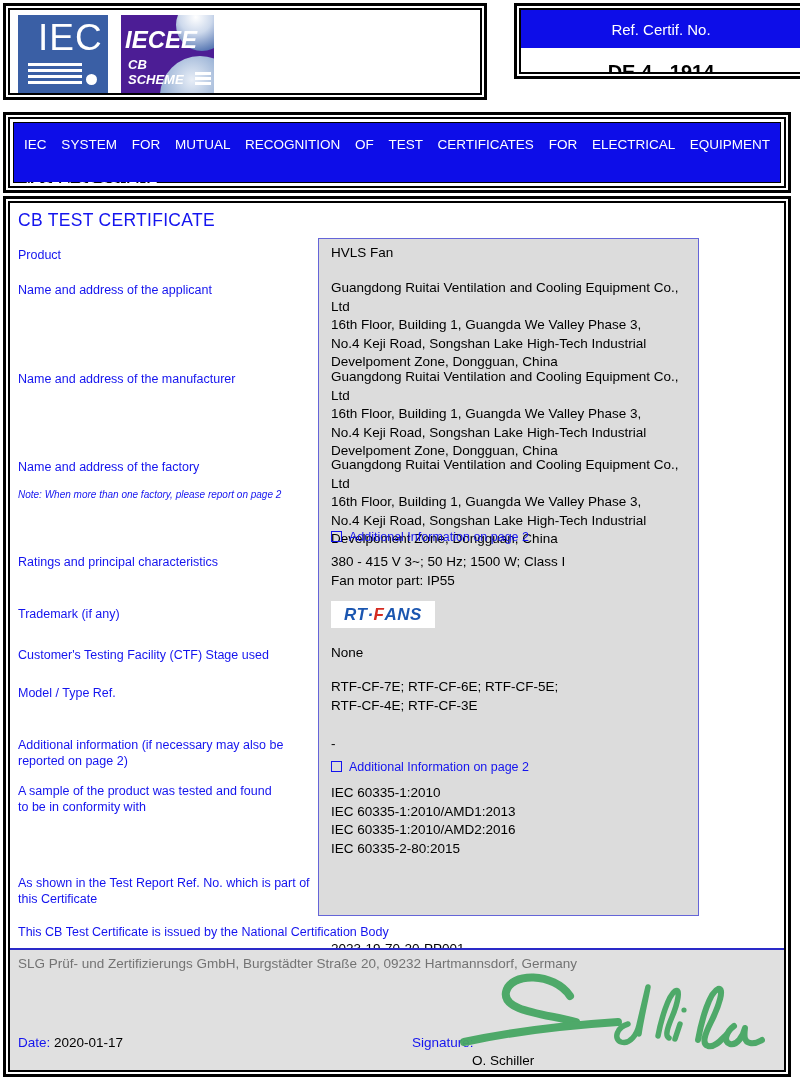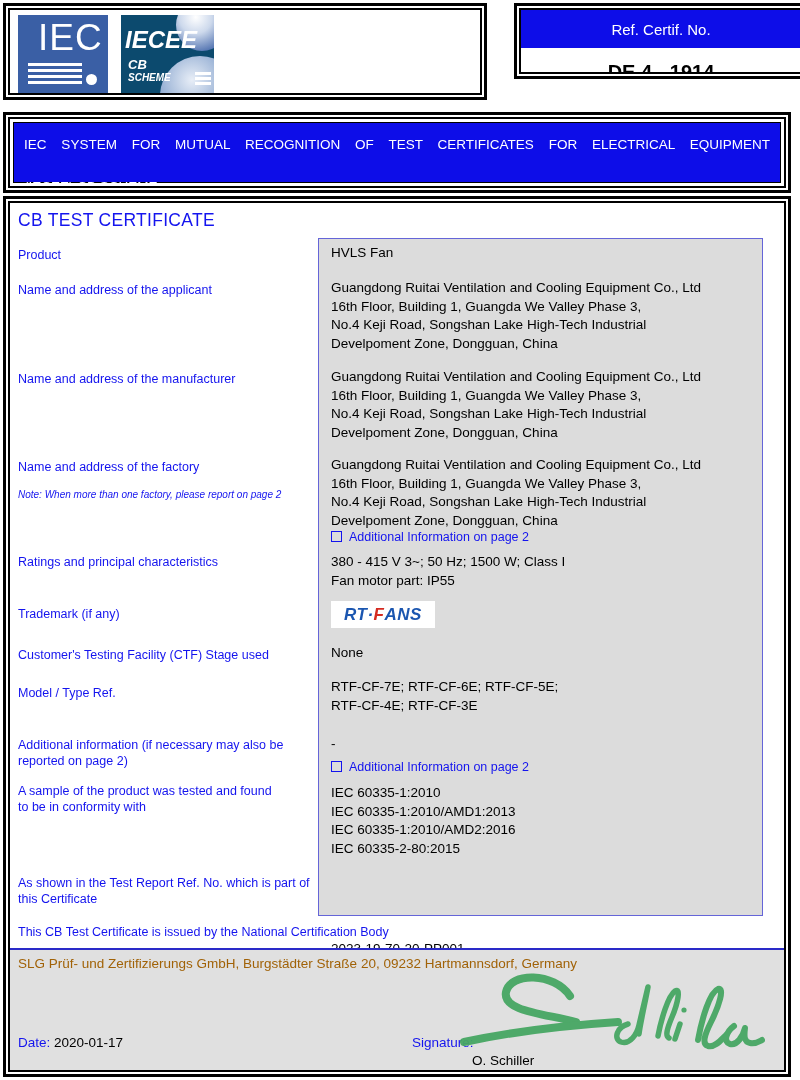--- a/index.html
+++ b/index.html
@@ -17,60 +17,60 @@
   .lbl { position:absolute; left:8px; width:300px; color:#1414ee; font-size:12.5px; line-height:16px; }
   .val { position:absolute; left:12px; color:#000; font-size:13.5px; line-height:18.5px; }
   .pre { white-space:pre-line; }
 
   
   .iec-logo { position:absolute; left:8px; top:5px; width:90px; height:83px; background:#3a5fa5; }
   .iec-logo .iec-txt { position:absolute; left:20px; top:2px; color:#fff; font-size:37px; letter-spacing:1px; }
   .iec-lines { position:absolute; left:10px; bottom:11px; }
   .iec-lines div { width:54px; height:3px; background:#fff; margin-bottom:3px; }
   .iec-dot { position:absolute; left:68px; bottom:13px; width:11px; height:11px; border-radius:50%; background:#fff; }
-  .iecee-logo { position:absolute; left:111px; top:5px; width:93px; height:83px; background:#0c4a6e; overflow:hidden; }
+  .iecee-logo { position:absolute; left:111px; top:5px; width:93px; height:83px; background:#4c1d95; overflow:hidden; }
   .iecee-logo .sphere1 { position:absolute; right:-14px; top:-16px; width:52px; height:52px; border-radius:50%;
       background:radial-gradient(circle at 38% 35%, #ffffff 0%, #cdd9ec 35%, #3a5fa5 85%); }
   .iecee-logo .sphere2 { position:absolute; right:-26px; bottom:-38px; width:80px; height:80px; border-radius:50%;
       background:radial-gradient(circle at 40% 30%, #e8eef7 0%, #94aed3 45%, #3a5fa5 90%); }
   .iecee-txt1 { position:absolute; left:4px; top:11px; color:#fff; font-size:24px; font-weight:bold; font-style:italic; }
   .iecee-txt2 { position:absolute; left:7px; top:42px; color:#fff; font-size:13px; font-weight:bold; font-style:italic; }
-  .iecee-txt3 { position:absolute; left:7px; top:57px; color:#fff; font-size:10px; font-weight:bold; font-style:italic; }
+  .iecee-txt3 { position:absolute; left:7px; top:57px; color:#fff; font-size:13px; font-weight:bold; font-style:italic; }
   .iecee-lines { position:absolute; right:3px; bottom:11px; }
   .iecee-lines div { width:16px; height:2.5px; background:#fff; margin-bottom:2.5px; }
 
   
   .ref-head { height:38px; background:#0d0de8; color:#fff; font-size:15px;
       display:flex; align-items:center; justify-content:center; }
   .ref-val { text-align:center; margin-top:13px; font-size:20px; font-weight:bold; color:#000; }
 
   
   .banner-panel { position:absolute; left:3px; top:3px; right:3px; bottom:3px;
       background:#0d0de8; border:1px solid #000; color:#fff; font-size:13.5px;
       line-height:21px; padding:11px 10px 0 10px; }
   .jforce { text-align:justify; }
   .jforce::after { content:""; display:inline-block; width:100%; }
 
   .title { position:absolute; left:8px; top:7px; color:#1414ee; font-size:17.5px; letter-spacing:0.3px; }
 
-  .valbox { position:absolute; left:308px; top:35px; width:445px; height:678px;
+  .valbox { position:absolute; left:308px; top:35px; width:381px; height:678px;
       background:#dcdcdc; border:1px solid #6565d8; }
 
   .cbx-row { position:absolute; left:12px; color:#1414ee; font-size:12.5px; }
   .cbx { display:inline-block; width:11px; height:11px; border:1.5px solid #1414ee; margin-right:7px; vertical-align:-1px; }
 
   .rtfans { position:absolute; left:12px; width:104px; height:27px; background:#fff;
       display:flex; align-items:center; justify-content:center;
       font-style:italic; font-weight:bold; font-size:17px; letter-spacing:0.5px;text-align:right; }
   .rtfans .b1 { color:#1b56b0; }
   .rtfans .rd { color:#d42a20; }
 
   .footer { position:absolute; left:0; top:745px; width:774px; height:122px;
       background:#e0e0e0; border-top:2px solid #2a2ac8; }
-  .ncb-line { position:absolute; left:8px; top:6px; color:#a16207; font-size:13.5px; }
+  .ncb-line { position:absolute; left:8px; top:6px; color:#737373; font-size:13.5px; }
   .date-row { position:absolute; left:8px; top:85px; font-size:13.5px; }
   .sig-label { position:absolute; left:402px; top:85px; font-size:13.5px; color:#1414ee; }
   .signatory { position:absolute; left:462px; top:103px; font-size:13.5px; color:#000; }
   .sig-svg { position:absolute; left:440px; top:14px; }
 </style>
 </head>
 <body>
 
 <div id="page">
 

